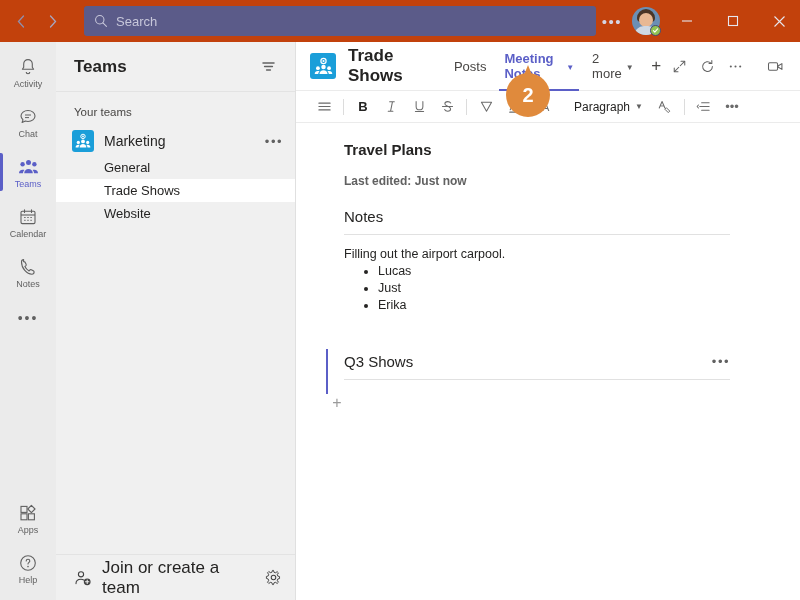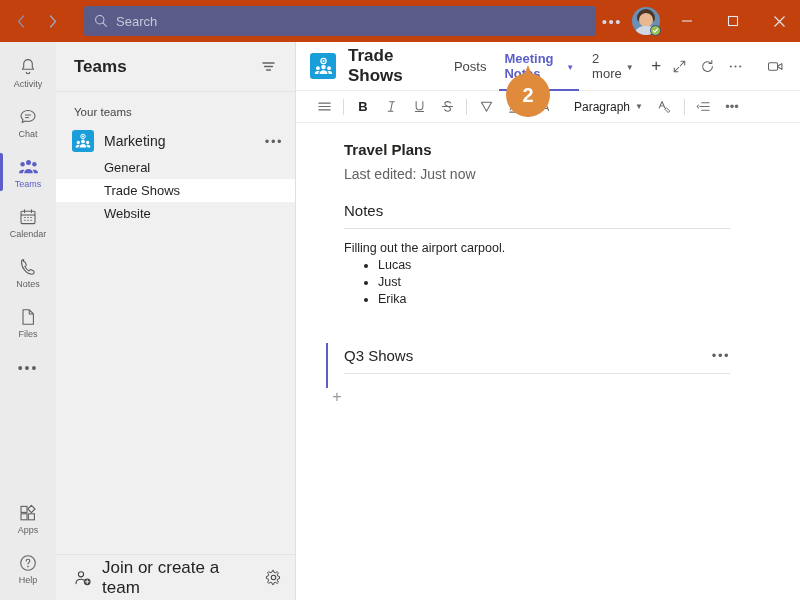--- a/index.html
+++ b/index.html
@@ -235,21 +235,21 @@
   }
 
   
   .doc {
     flex: 1; overflow: hidden;
     padding: 18px 0 12px 0;
     position: relative;
   }
   .doc-inner { padding-left: 48px; padding-right: 70px; }
   .d-title { font-size: 15px; font-weight: bold; color:#252423; }
-  .d-edited { font-size: 14px; color:#616161; margin-top:8px; }
+  .d-edited { font-size: 12px; color:#616161; margin-top:16px;font-weight:bold; }
   .sec { position: relative; margin-top: 20px; }
   .sec-hd { display:flex; align-items:center; }
   .sec-title { font-size: 15px; color:#252423; flex:1; }
   .sec-more { color:#616161; font-size:13px; letter-spacing:1.5px; }
   .sec-rule { height:1px; background:#e1e1e1; margin-top:9px; }
   .sec-body { font-size:12.5px; color:#252423; padding-top:11px; line-height:16px; }
   .sec-body ul { margin: 1px 0 0 34px; }
   .sec-body li { margin-top:1px; }
   .sec.selected::before {
     content:""; position:absolute; left:-18px; top:-4px;
@@ -371,29 +371,20 @@
 
     <div class="rail-item">
       <span class="ri-ic">
         <svg width="20" height="20" viewBox="0 0 20 20" fill="none">
           <path d="M5.6 2.6c-1.1 0-2.1 1-2.1 2.3 0 6.3 5.3 12.3 10.4 12.3 1.3 0 2.2-1 2.2-2.1 0-.6-.3-1-.8-1.3l-2-1c-.6-.3-1.2-.1-1.6.4l-.6.8c-1.8-1-3.3-2.6-4.2-4.5l.8-.6c.5-.4.7-1 .4-1.6l-1-2.1c-.3-.4-.8-.6-1.5-.6z" stroke="currentColor" stroke-width="1.1" stroke-linejoin="round"></path>
         </svg>
       </span>
       <span class="ri-lb">Notes</span>
     </div>
 
-    <div class="rail-item">
-      <span class="ri-ic">
-        <svg width="20" height="20" viewBox="0 0 20 20" fill="none">
-          <path d="M5 2.8h6.4L15.4 7v10.2H5V2.8z" stroke="currentColor" stroke-width="1.1" stroke-linejoin="round"></path>
-          <path d="M11.3 2.9V7h4.1" stroke="currentColor" stroke-width="1.1" stroke-linejoin="round"></path>
-        </svg>
-      </span>
-      <span class="ri-lb">Files</span>
-    </div>
 
     <div class="rail-dots">•••</div>
 
     <div class="rail-bottom">
       <div class="rail-item">
         <span class="ri-ic">
           <svg width="20" height="20" viewBox="0 0 20 20" fill="none">
             <rect x="3" y="3.4" width="6" height="6" stroke="currentColor" stroke-width="1.1"></rect>
             <rect x="3" y="10.8" width="6" height="6" stroke="currentColor" stroke-width="1.1"></rect>
             <rect x="10.4" y="10.8" width="6" height="6" stroke="currentColor" stroke-width="1.1"></rect>

